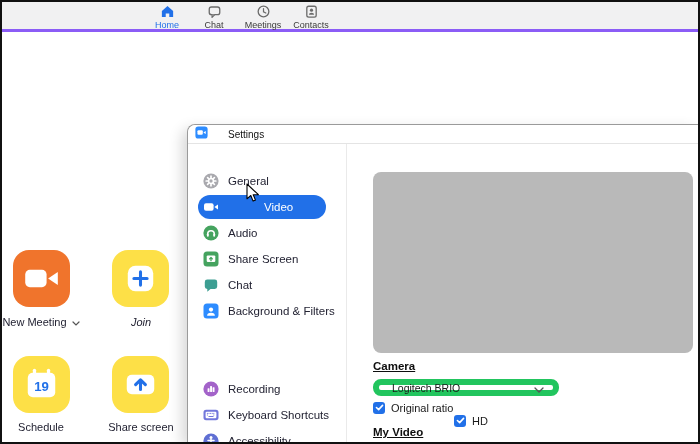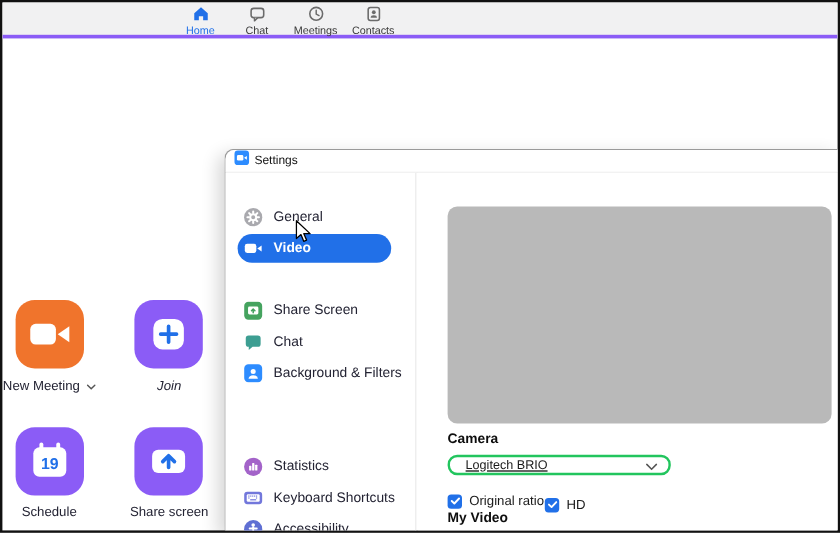--- a/index.html
+++ b/index.html
@@ -14,47 +14,47 @@
     background:#F1F1F2; border-bottom:3px solid #8b5cf6; }
   .tab { position:absolute; top:2px; width:52px; height:27px;
     display:flex; flex-direction:column; align-items:center; justify-content:flex-start;
     cursor:pointer; }
   .tab .ticon { height:15px; display:flex; align-items:center; }
   .tab .tlabel { font-size:9px; color:#3A3A3A; margin-top:1px; }
   .tab.active .tlabel { color:#2170E8; }
   
   .tile { position:absolute; width:57px; height:57px; border-radius:16px; }
   .tile.orange { background:#F0742C; }
-  .tile.blue { background:#8b5cf6; }
+  .tile.blue { background:#fde047; }
   .tile-label { position:absolute; height:14px; display:flex; align-items:center;
     justify-content:center; font-size:11px; color:#232333; gap:5px; }
   
   .dialog { position:absolute; left:185px; top:122px; right:0; bottom:0;
     background:#fff; border:1px solid #9A9A9A; border-right:none; border-bottom:none;
     border-radius:8px 0 0 0; box-shadow:-5px 5px 14px rgba(0,0,0,.16); }
   .titlebar { position:absolute; left:0; top:0; right:0; height:19px;
     border-bottom:1px solid #E4E4E4; display:flex; align-items:center;
-    padding-left:7px; gap:4px; border-radius:8px 0 0 0; background:#fff; }
+    padding-left:7px; gap:20px; border-radius:8px 0 0 0; background:#fff; }
   .titlebar .ttext { font-size:10px; color:#111; }
   .side { position:absolute; left:0; top:19px; bottom:0; width:159px;
     border-right:1px solid #EAEAEA; background:#fff; }
   .side-item { position:absolute; left:0; width:100%; height:26px;
     display:flex; align-items:center; cursor:pointer; }
   .side-item .sicon { position:absolute; left:15px; width:16px; height:16px; }
   .side-item .slabel { position:absolute; left:40px; font-size:11.5px; color:#232333; white-space:nowrap; }
   .side-item.selected .pill { position:absolute; left:10px; top:1px; width:128px; height:24px;
     background:#2170E8; border-radius:12px; }
-  .side-item.selected .slabel { color:#fff; font-weight:bold; }
+  .side-item.selected .slabel { color:#fff; font-weight:normal;margin-left:36px; }
   .panel { position:absolute; left:160px; top:19px; right:0; bottom:0; background:#fff; }
   .preview { position:absolute; left:25px; top:28px; width:320px; height:181px;
     background:#B9B9B9; border-radius:8px; }
-  .h-label { position:absolute; font-size:11.5px; font-weight:bold; color:#0E0E0E; }
+  .h-label { position:absolute; font-size:11.5px; font-weight:bold; color:#0E0E0E;text-decoration:underline; }
   .dropdown { position:absolute; left:25px; top:235px; width:186px; height:17px;
-    border:2px solid #22c55e; border-radius:8px; background:#fff;
-    display:flex; align-items:center; padding:0 9px 0 13px; cursor:pointer;text-decoration:underline; }
+    border:6px solid #22c55e; border-radius:8px; background:#fff;
+    display:flex; align-items:center; padding:0 9px 0 13px; cursor:pointer; }
   .dropdown .dval { font-size:10.5px; color:#1a1a1a; flex:1; }
   .checkrow { position:absolute; height:13px; display:flex; align-items:center; gap:6px; cursor:pointer; }
   .checkbox { width:12px; height:12px; background:#2170E8; border-radius:3px;
     display:flex; align-items:center; justify-content:center; }
   .checkrow .clabel { font-size:11px; color:#1a1a1a; white-space:nowrap; }
   
   .cursor { position:absolute; left:244px; top:181px; z-index:50; pointer-events:none; }
 </style>
 </head>
 <body>
@@ -186,20 +186,31 @@
         <span class="pill"></span>
         <span class="sicon" style="z-index:2">
           <svg width="16" height="16" viewBox="0 0 16 16">
               <rect x="1" y="4.2" width="9.6" height="7.6" rx="2" fill="#fff"></rect>
               <path d="M11.4 8 L15 5.5 V10.5 Z" fill="#fff"></path>
             </svg>
         </span>
         <span class="slabel" style="z-index:2">Video</span>
       </div>
 
+      <div class="side-item" style="top:76px">
+        <span class="sicon">
+          <svg width="16" height="16" viewBox="0 0 16 16">
+              <circle cx="8" cy="8" r="7.6" fill="#45A35F"></circle>
+              <path d="M4.7 9 a3.3 3.3 0 0 1 6.6 0" fill="none" stroke="#fff" stroke-width="1.5"></path>
+              <rect x="3.9" y="8.4" width="1.9" height="3.3" rx="0.95" fill="#fff"></rect>
+              <rect x="10.2" y="8.4" width="1.9" height="3.3" rx="0.95" fill="#fff"></rect>
+            </svg>
+        </span>
+        <span class="slabel">Audio</span>
+      </div>
 
       <div class="side-item" style="top:102px">
         <span class="sicon">
           <svg width="16" height="16" viewBox="0 0 16 16">
               <rect x="0.5" y="0.5" width="15" height="15" rx="3.5" fill="#45A35F"></rect>
               <rect x="3.7" y="4.4" width="8.6" height="6.6" rx="1.2" fill="#fff"></rect>
               <path d="M8 9.7 V6.6 M6.6 7.9 L8 6.5 L9.4 7.9" fill="none" stroke="#45A35F" stroke-width="1.3" stroke-linecap="round" stroke-linejoin="round"></path>
             </svg>
         </span>
         <span class="slabel">Share Screen</span>
@@ -229,21 +240,21 @@
 
       <div class="side-item" style="top:232px">
         <span class="sicon">
           <svg width="16" height="16" viewBox="0 0 16 16">
               <circle cx="8" cy="8" r="7.6" fill="#A363C9"></circle>
               <rect x="4.6" y="7.2" width="1.9" height="3.9" rx="0.5" fill="#fff"></rect>
               <rect x="7.1" y="4.9" width="1.9" height="6.2" rx="0.5" fill="#fff"></rect>
               <rect x="9.6" y="6.3" width="1.9" height="4.8" rx="0.5" fill="#fff"></rect>
             </svg>
         </span>
-        <span class="slabel">Statistics</span>
+        <span class="slabel">Recording</span>
       </div>
 
       <div class="side-item" style="top:258px">
         <span class="sicon">
           <svg width="16" height="16" viewBox="0 0 16 16">
               <rect x="0.5" y="2.8" width="15" height="10.4" rx="2.6" fill="#7277DB"></rect>
               <rect x="2.6" y="4.8" width="10.8" height="6.4" rx="1.2" fill="#fff"></rect>
               <g fill="#7277DB">
                 <rect x="3.9" y="5.9" width="1" height="1"></rect>
                 <rect x="5.5" y="5.9" width="1" height="1"></rect>
@@ -283,21 +294,21 @@
 
       <div class="dropdown">
         <span class="dval">Logitech BRIO</span>
         <span>
           <svg width="10" height="6" viewBox="0 0 10 6">
               <path d="M1 1 L5 5 L9 1" fill="none" stroke="#555" stroke-width="1.3" stroke-linecap="round"></path>
             </svg>
         </span>
       </div>
 
-      <div class="checkrow" style="left:25px; top:267px;">
+      <div class="checkrow" style="left:25px; top:257px;">
         <span class="checkbox">
           <svg width="9" height="7" viewBox="0 0 10 8">
               <path d="M1.5 4 L4 6.4 L8.5 1.6" fill="none" stroke="#fff" stroke-width="1.8" stroke-linecap="round" stroke-linejoin="round"></path>
             </svg>
         </span>
         <span class="clabel">Original ratio</span>
       </div>
 
       <div class="checkrow" style="left:106px; top:270px;">
         <span class="checkbox">

